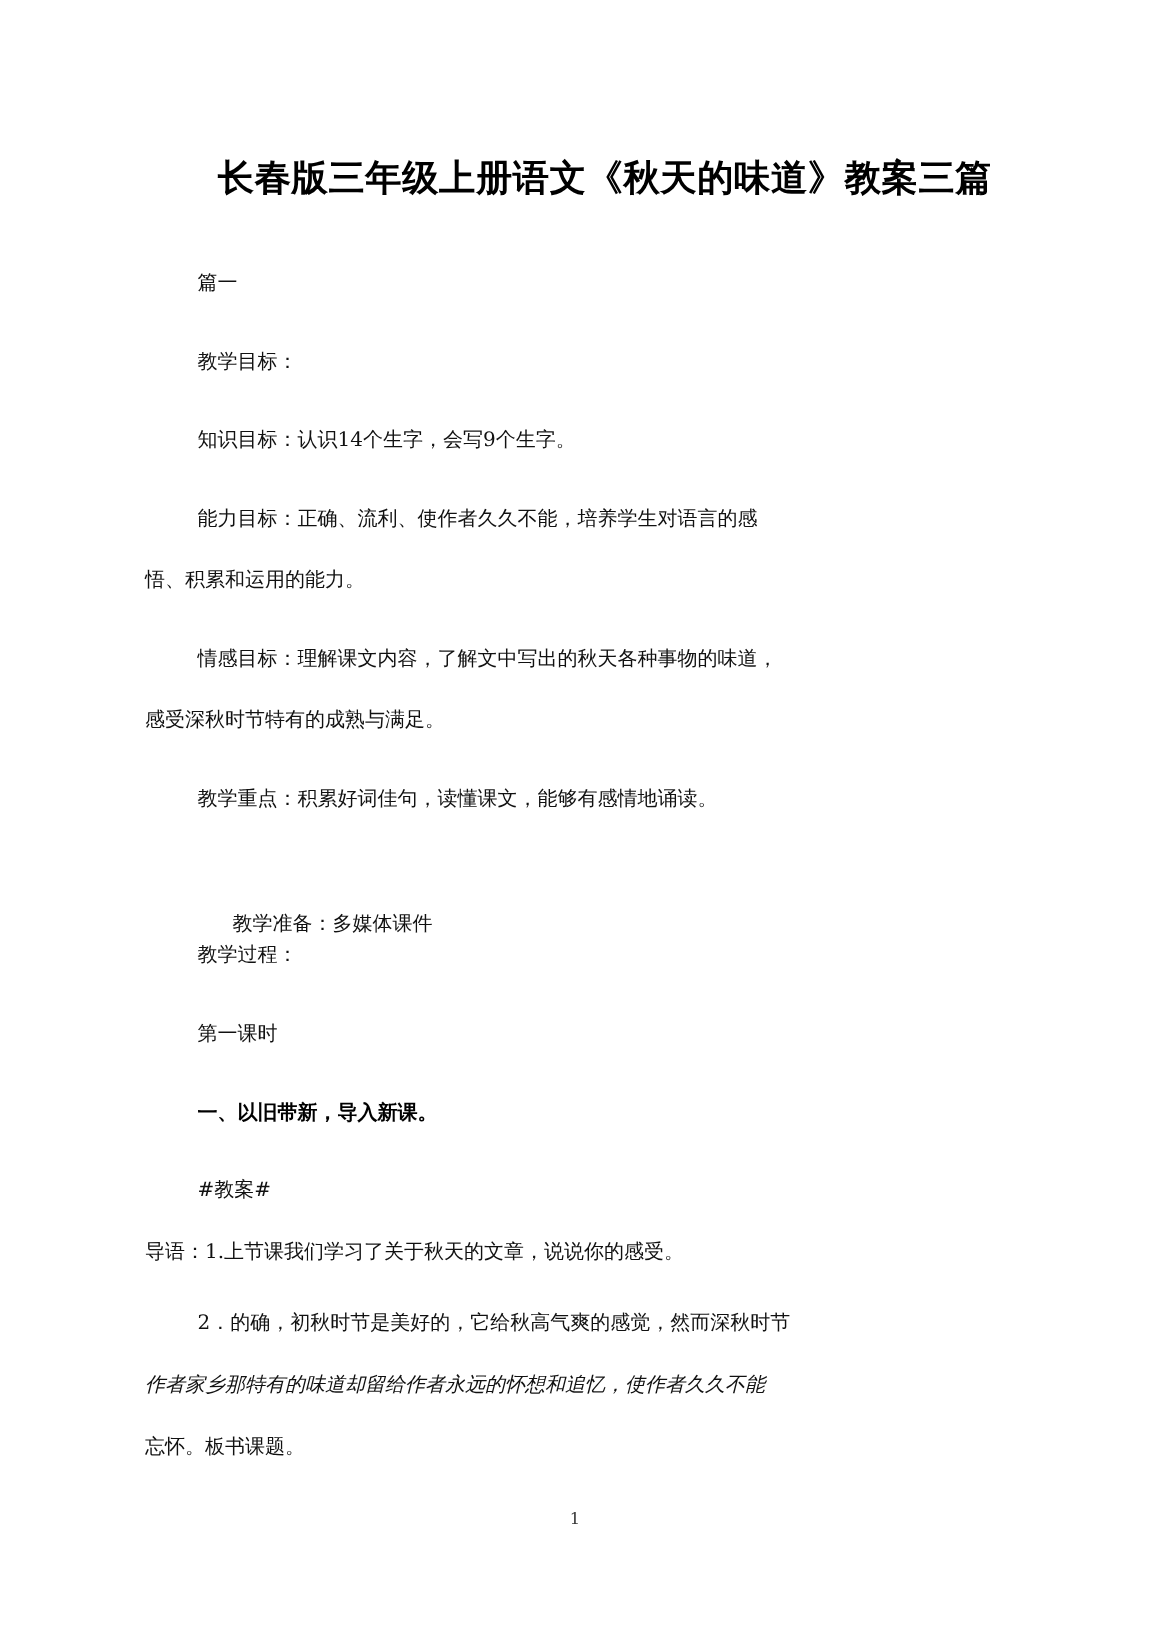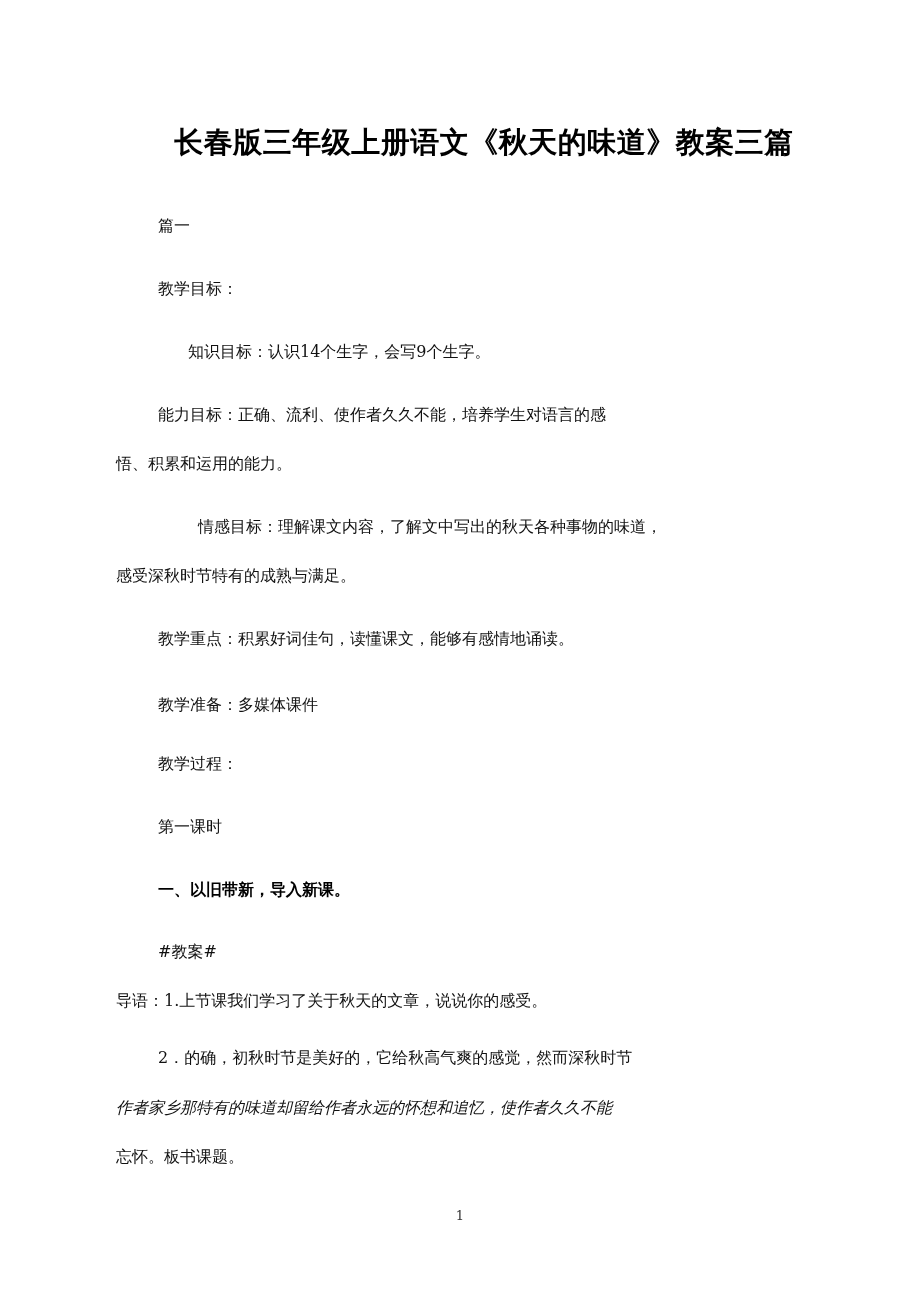--- a/index.html
+++ b/index.html
@@ -59,27 +59,27 @@
   }
 </style>
 </head>
 <body>
 
 <div class="page">
   <h1 class="title" style="margin:0;padding-left:24px;">长春版三年级上册语文《秋天的味道》教案三篇</h1>
 
   <div class="line indent" style="top:212px;">篇一</div>
   <div class="line indent" style="top:275px;">教学目标：</div>
-  <div class="line indent" style="top:338px;margin-left:30px;">知识目标：认识14个生字，会写9个生字。</div>
+  <div class="line indent" style="top:338px;">知识目标：认识14个生字，会写9个生字。</div>
   <div class="line indent" style="top:401px;">能力目标：正确、流利、使作者久久不能，培养学生对语言的感</div>
   <div class="line" style="top:450px;">悟、积累和运用的能力。</div>
-  <div class="line indent" style="top:513px;margin-left:40px;">情感目标：理解课文内容，了解文中写出的秋天各种事物的味道，</div>
+  <div class="line indent" style="top:513px;">情感目标：理解课文内容，了解文中写出的秋天各种事物的味道，</div>
   <div class="line" style="top:562px;">感受深秋时节特有的成熟与满足。</div>
   <div class="line indent" style="top:625px;">教学重点：积累好词佳句，读懂课文，能够有感情地诵读。</div>
-  <div class="line indent" style="top:691px;">教学准备：多媒体课件</div>
+  <div class="line indent" style="top:725px;margin-left:28px;">教学准备：多媒体课件</div>
   <div class="line indent" style="top:750px;text-align:right;">教学过程：</div>
   <div class="line indent" style="top:813px;">第一课时</div>
   <div class="line indent bold" style="top:876px;">一、以旧带新，导入新课。</div>
   <div class="line indent" style="top:938px;">#教案#</div>
   <div class="line" style="top:987px;">导语：1.上节课我们学习了关于秋天的文章，说说你的感受。</div>
   <div class="line indent" style="top:1044px;">2．的确，初秋时节是美好的，它给秋高气爽的感觉，然而深秋时节</div>
   <div class="line" style="top:1094px;font-style:italic;">作者家乡那特有的味道却留给作者永远的怀想和追忆，使作者久久不能</div>
   <div class="line" style="top:1143px;">忘怀。板书课题。</div>
 
   <div class="page-number">1</div>

